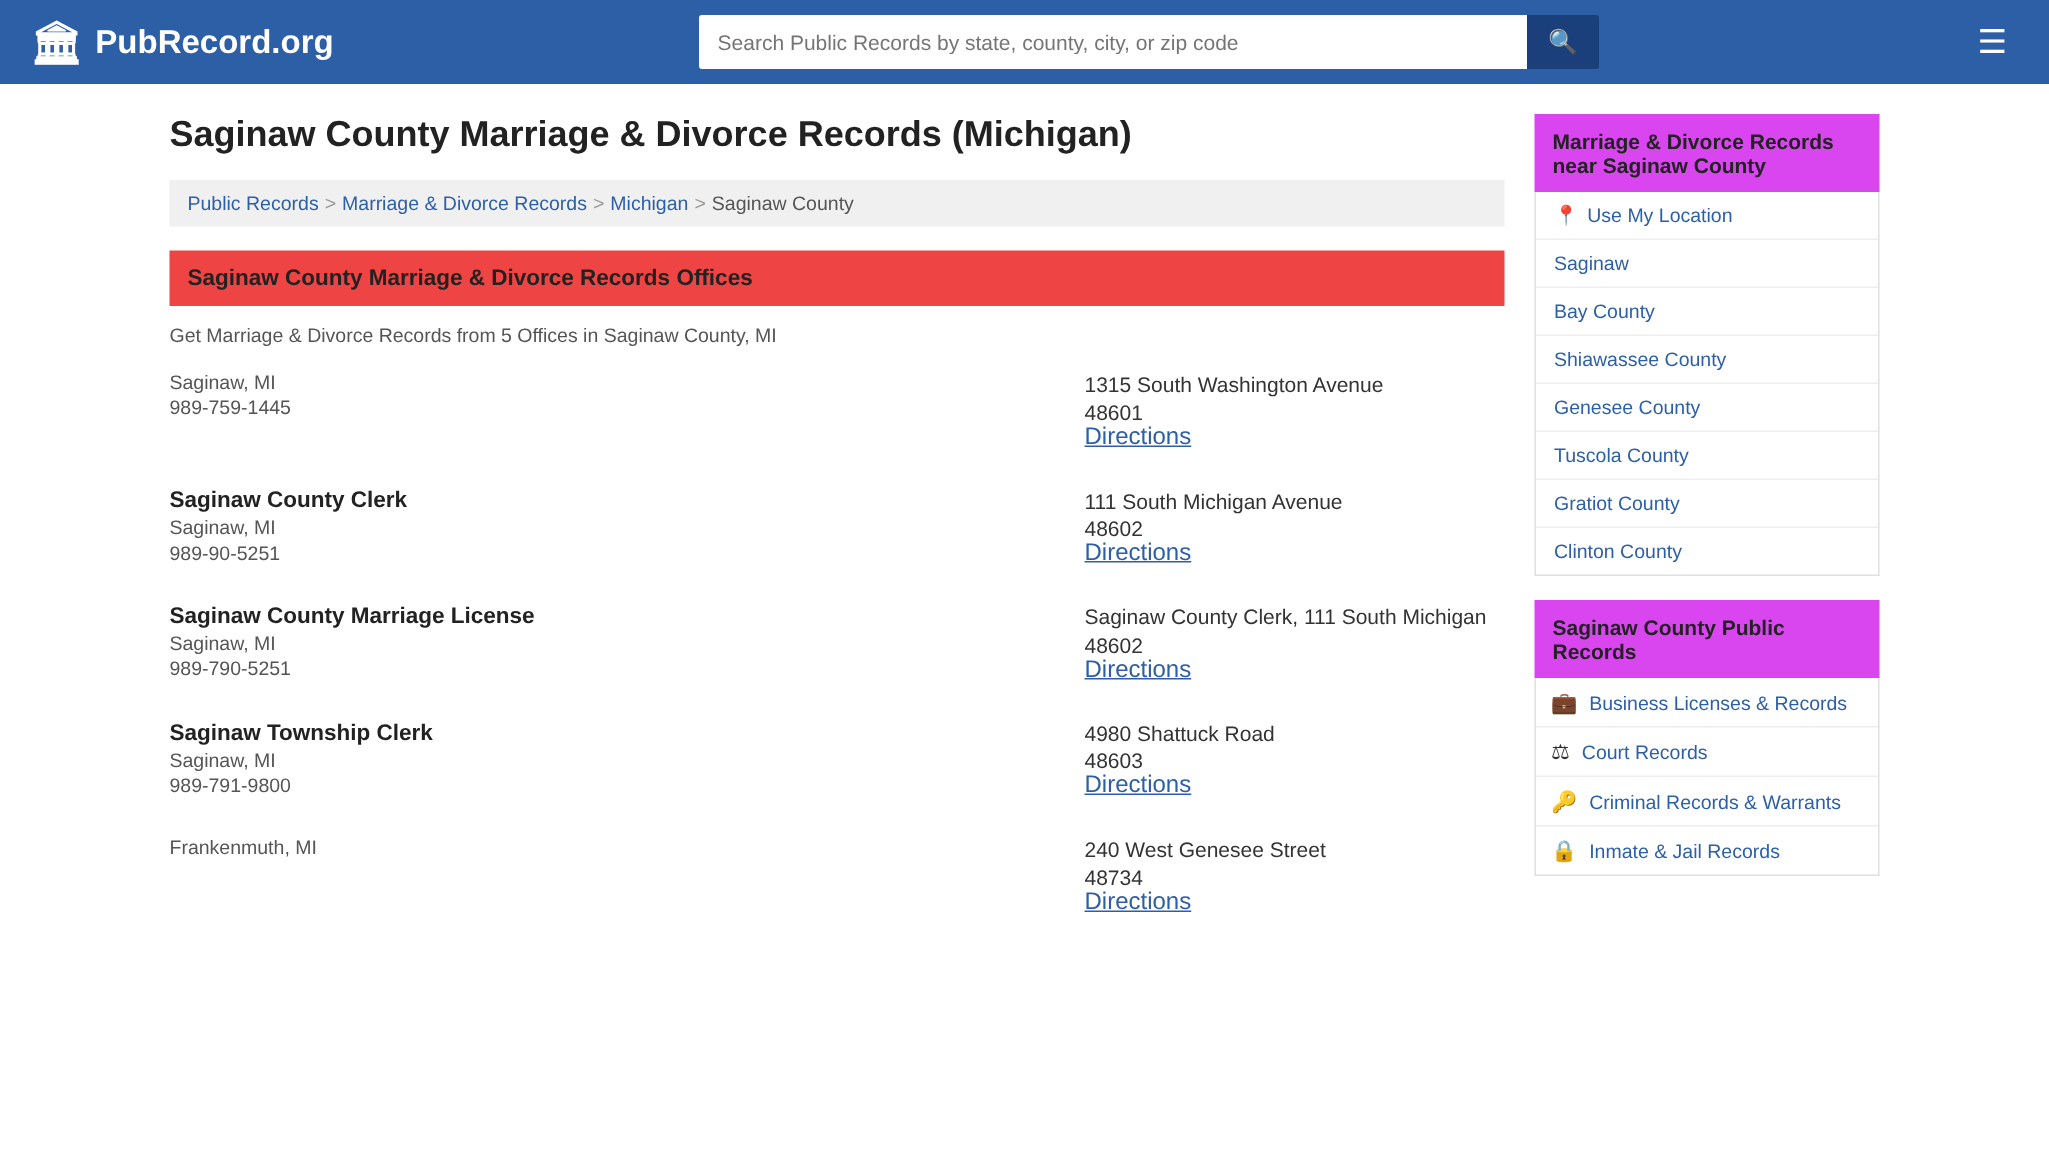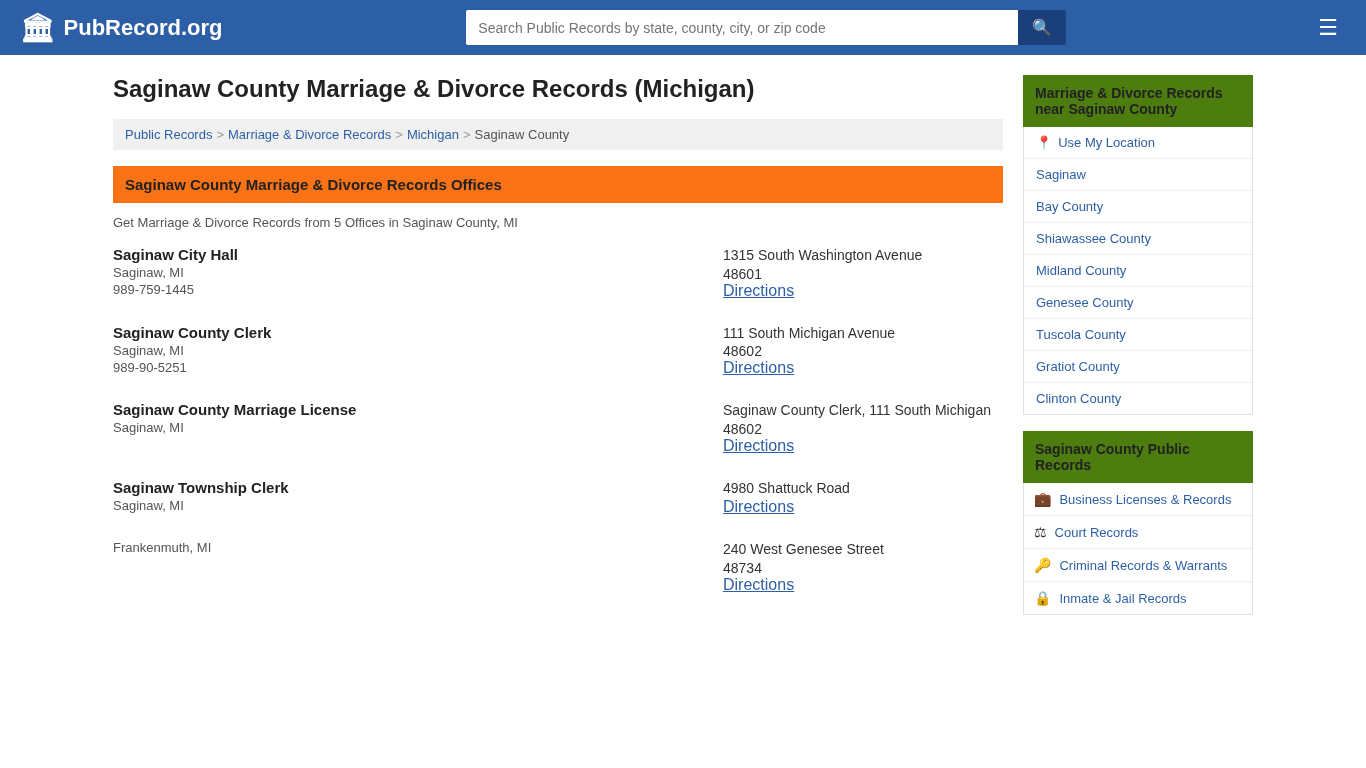--- a/index.html
+++ b/index.html
@@ -101,21 +101,21 @@
 
     .description {
       font-size: 14px;
       color: #444;
       margin-bottom: 20px;
       line-height: 1.5;
     }
 
     
     .section-header {
-      background: #f97316;
+      background: #ef4444;
       padding: 10px 12px;
       font-size: 15px;
       font-weight: bold;
       color: #222;
       margin-bottom: 12px;
     }
 
     .section-count {
       font-size: 13px;
       color: #555;
@@ -172,21 +172,21 @@
     .sidebar {
       width: 230px;
       flex-shrink: 0;
     }
 
     .sidebar-section {
       margin-bottom: 0;
     }
 
     .sidebar-header {
-      background: #4d7c0f;
+      background: #d946ef;
       padding: 10px 12px;
       font-size: 14px;
       font-weight: bold;
       color: #222;
       margin-bottom: 0;
     }
 
     .sidebar-list {
       list-style: none;
       border: 1px solid #e0e0e0;
@@ -271,21 +271,20 @@
       <span class="current">Saginaw County</span>
     </nav>
 
 
     <div class="section-header">Saginaw County Marriage &amp; Divorce Records Offices</div>
     <p class="section-count">Get Marriage &amp; Divorce Records from 5 Offices in Saginaw County, MI</p>
 
     <div id="offices-container">
         <div class="office-entry">
     <div class="office-left">
-      <div class="office-name">Saginaw City Hall</div>
       <div class="office-city">Saginaw, MI</div>
       <div class="office-phone">989-759-1445</div>
     </div>
     <div class="office-right">
       <div class="office-address">1315 South Washington Avenue</div>
       <div class="office-zip">48601</div>
       <a class="directions-link" href="#">Directions</a>
     </div>
   </div>
         <div class="office-entry">
@@ -297,34 +296,37 @@
     <div class="office-right">
       <div class="office-address">111 South Michigan Avenue</div>
       <div class="office-zip">48602</div>
       <a class="directions-link" href="#">Directions</a>
     </div>
   </div>
         <div class="office-entry">
     <div class="office-left">
       <div class="office-name">Saginaw County Marriage License</div>
       <div class="office-city">Saginaw, MI</div>
+      <div class="office-phone">989-790-5251</div>
     </div>
     <div class="office-right">
       <div class="office-address">Saginaw County Clerk, 111 South Michigan</div>
       <div class="office-zip">48602</div>
       <a class="directions-link" href="#">Directions</a>
     </div>
   </div>
         <div class="office-entry">
     <div class="office-left">
       <div class="office-name">Saginaw Township Clerk</div>
       <div class="office-city">Saginaw, MI</div>
+      <div class="office-phone">989-791-9800</div>
     </div>
     <div class="office-right">
       <div class="office-address">4980 Shattuck Road</div>
+      <div class="office-zip">48603</div>
       <a class="directions-link" href="#">Directions</a>
     </div>
   </div>
         <div class="office-entry">
     <div class="office-left">
       <div class="office-city">Frankenmuth, MI</div>
 
     </div>
     <div class="office-right">
       <div class="office-address">240 West Genesee Street</div>
@@ -340,21 +342,20 @@
     <div class="sidebar-section">
       <div class="sidebar-header">Marriage &amp; Divorce Records near Saginaw County</div>
       <ul class="sidebar-list" id="nearby-list">
           <li class="use-location">
             <span>📍</span>
             <span>Use My Location</span>
           </li>
           <li><a href="#">Saginaw</a></li>
           <li><a href="#">Bay County</a></li>
           <li><a href="#">Shiawassee County</a></li>
-          <li><a href="#">Midland County</a></li>
           <li><a href="#">Genesee County</a></li>
           <li><a href="#">Tuscola County</a></li>
           <li><a href="#">Gratiot County</a></li>
           <li><a href="#">Clinton County</a></li>
         </ul>
     </div>
 
     <div class="sidebar-section sidebar-section2">
       <div class="sidebar-header">Saginaw County Public Records</div>
       <ul class="sidebar-list2" id="public-records-list">

